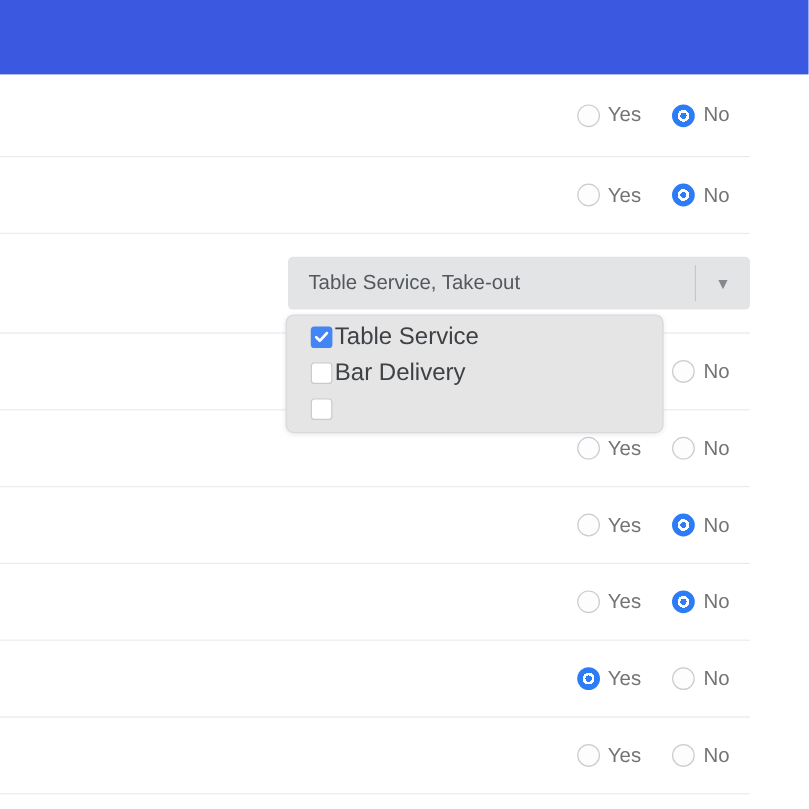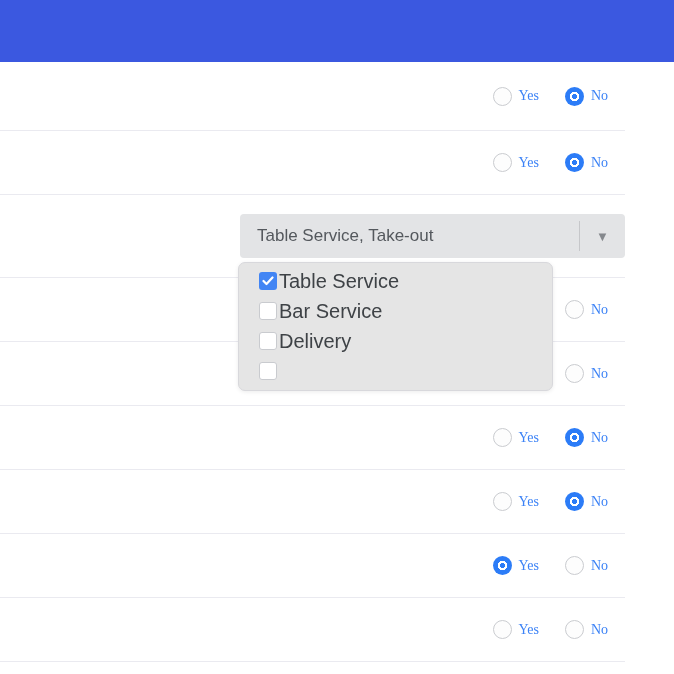--- a/index.html
+++ b/index.html
@@ -9,21 +9,21 @@
   .form{position:absolute;left:0;top:62px;width:625px;}
   .row{box-sizing:border-box;height:64px;border-bottom:1px solid #eaeaf0;
        display:flex;align-items:center;justify-content:flex-end;padding-right:17px;}
   .row-first{height:69px;}
   .row-select{height:83px;justify-content:flex-start;padding-left:240px;padding-right:0;}
   .radio-group{display:flex;align-items:center;}
   .radio{box-sizing:border-box;width:19px;height:19px;border-radius:50%;
          border:1.5px solid #caccd0;background:#fdfdfd;cursor:pointer;flex:none;}
   .radio.sel{border:none;
      background:radial-gradient(circle,#2c7cf7 0 2.6px,#ffffff 2.6px 4.9px,#2c7cf7 4.9px);}
-  .radio-label{font-size:14px;color:#3b82f6;margin-left:7px;font-family:Liberation Serif, serif;}
+  .radio-label{font-size:17px;color:#737373;margin-left:7px;}
   .no-group{margin-left:26px;}
   .select-box{box-sizing:border-box;width:407px;height:44px;background:#e3e4e6;
               border-radius:4px;display:flex;align-items:center;cursor:pointer;justify-content:center;}
   .select-value{flex:1;padding-left:17px;font-size:17px;color:#54585d;
                 white-space:nowrap;overflow:hidden;}
   .select-divider{width:1px;height:30px;background:#c6c7ca;flex:none;}
   .select-arrow{width:45px;text-align:center;color:#85888d;font-size:13px;flex:none;}
   .panel{position:absolute;left:238px;top:262px;width:315px;box-sizing:border-box;
          background:#e5e5e5;border:1px solid #d8d8dc;border-radius:7px;
          box-shadow:0 1px 4px rgba(0,0,0,0.08);padding:3px 8px 4px 20px;z-index:5;}
@@ -117,23 +117,19 @@
       <div class="option">
         <span class="checkbox checked">
           <svg width="12" height="10" viewBox="0 0 12 10">
             <polyline points="1.5,5 4.5,8 10.5,1.5" fill="none" stroke="#ffffff" stroke-width="2.2" stroke-linecap="round" stroke-linejoin="round"></polyline>
           </svg>
         </span>
         <span class="option-label">Table Service</span>
       </div>
       <div class="option">
         <span class="checkbox"></span>
-        <span class="option-label">Bar Service</span>
-      </div>
-      <div class="option">
-        <span class="checkbox"></span>
-        <span class="option-label">Delivery</span>
+        <span class="option-label">Bar Delivery</span>
       </div>
       <div class="option">
         <span class="checkbox"></span>
       </div>
     </div>
 </div>
 
 </body></html>

